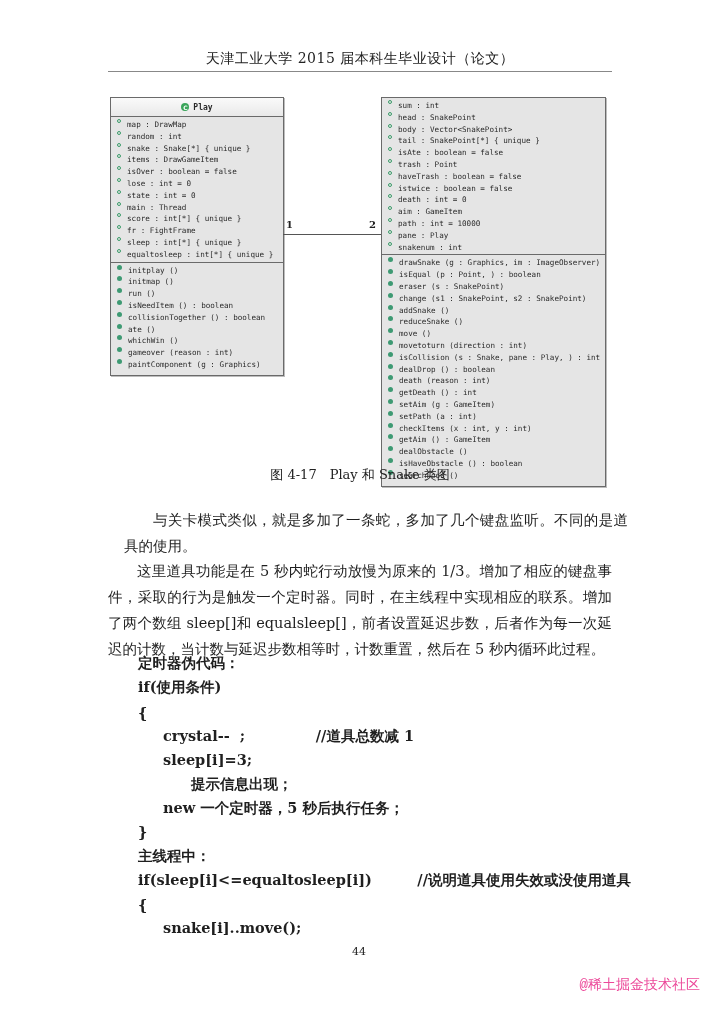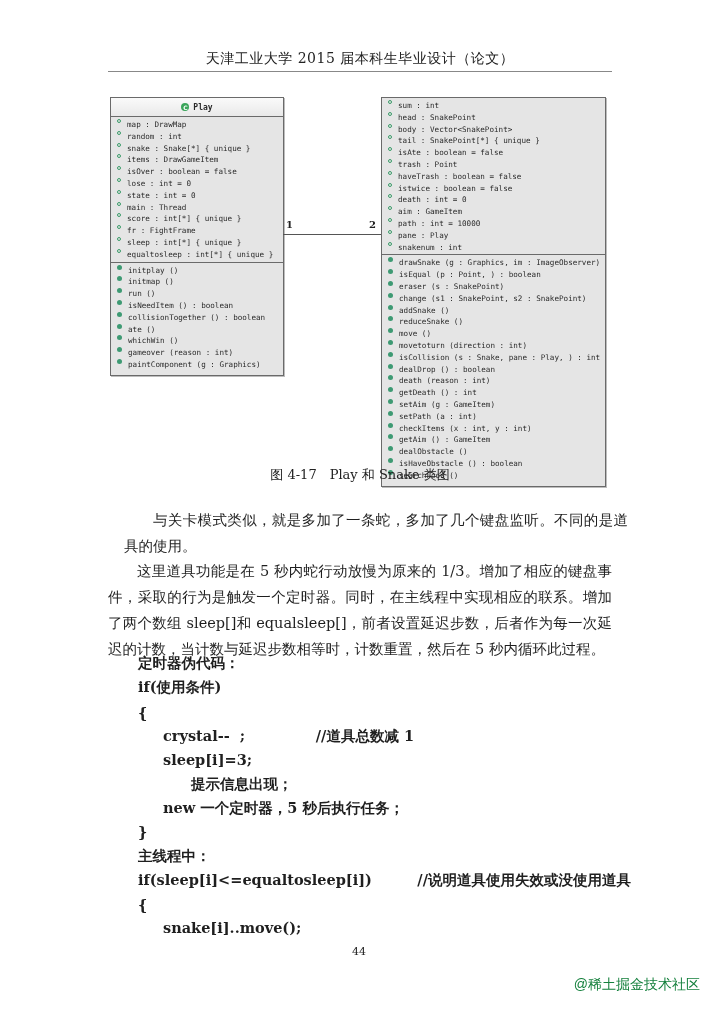--- a/index.html
+++ b/index.html
@@ -21,22 +21,22 @@
   .uml .row .mdot { width:5px; height:5px; border-radius:50%; background:#3e9a73; margin-right:6px; flex:none; }
   .uml .ops { padding:2px 0 4px 0; }
 
   .assoc-line { position:absolute; background:#555; }
   .mult { position:absolute; font-family:"DejaVu Serif",serif; font-size:10px; font-weight:bold; color:#222; }
 
   .caption { position:absolute; left:108px; top:466px; width:504px; text-align:center; font-size:13px; color:#222; }
   .para { position:absolute; left:108px; width:504px; font-size:14.5px; line-height:26px; color:#1f1f1f; text-align:justify; }
   .line { position:absolute; font-size:14.5px; color:#1f1f1f; white-space:pre;font-weight:bold; }
   .page-num { position:absolute; left:352px; top:945px; font-size:11px; color:#222; }
-  .watermark { position:absolute; right:20px; top:976px; font-family:Liberation Sans, sans-serif;
-               font-size:14px; color:#15803d; }
+  .watermark { position:absolute; right:20px; top:976px; font-family:Liberation Mono, monospace;
+               font-size:14px; color:#ec4899; }
 </style>
 </head>
 <body>
 
 <div class="header">天津工业大学 2015 届本科生毕业设计（论文）</div>
 <div class="header-rule"></div>
 
 <div class="uml" id="cls-play" style="left:110px;top:97px;width:172px;">
   <div class="title">
     <span class="cicon">C</span>

